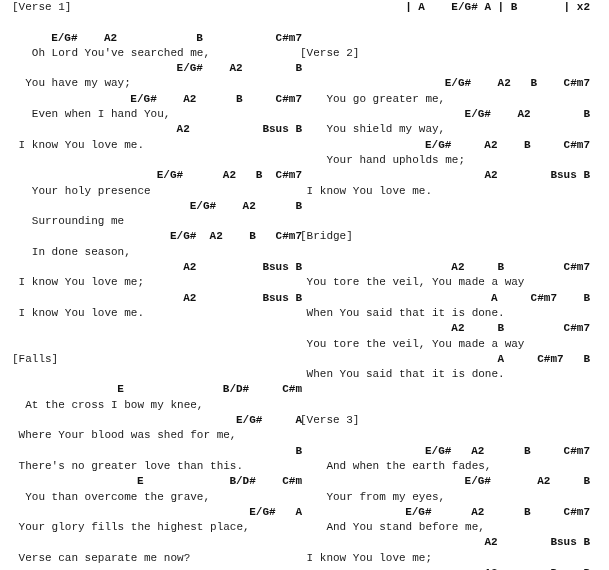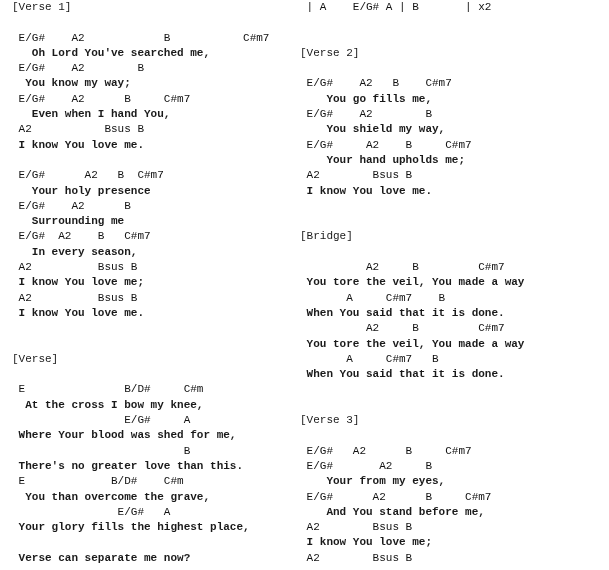--- a/index.html
+++ b/index.html
@@ -32,64 +32,65 @@
   .col-right { left: 300px; }
   .line {
     white-space: pre;
     font-family: "Liberation Mono", "DejaVu Sans Mono", monospace;
     font-size: 11px;
     line-height: 15.3px;
     height: 15.3px;
     letter-spacing: 0px;
   }
   .chords {
-    font-weight: normal;
+    font-weight: bold;
     color: #111111;
+    text-align: right;
   }
   .lyrics {
-    font-weight: bold;
+    font-weight: normal;
     color: #1a1a1a;
   }
   .section {
     font-weight: normal;
     color: #1a1a1a;
   }
   .spacer {
     height: 15.3px;
   }
 </style>
 </head>
 <body>
 
 <div class="sheet">
   <div class="col col-left">
       <div class="line section">[Verse 1]</div>
       <div class="line spacer"></div>
       <div class="line chords"> E/G#    A2            B           C#m7</div>
       <div class="line lyrics">   Oh Lord You've searched me,</div>
       <div class="line chords"> E/G#    A2        B</div>
-      <div class="line lyrics">  You know my way;</div>
+      <div class="line lyrics">  You have my way;</div>
       <div class="line chords"> E/G#    A2      B     C#m7</div>
       <div class="line lyrics">   Even when I hand You,</div>
       <div class="line chords"> A2           Bsus B</div>
       <div class="line lyrics"> I know You love me.</div>
       <div class="line spacer"></div>
       <div class="line chords"> E/G#      A2   B  C#m7</div>
       <div class="line lyrics">   Your holy presence</div>
       <div class="line chords"> E/G#    A2      B</div>
       <div class="line lyrics">   Surrounding me</div>
       <div class="line chords"> E/G#  A2    B   C#m7</div>
-      <div class="line lyrics">   In every season,</div>
+      <div class="line lyrics">   In done season,</div>
       <div class="line chords"> A2          Bsus B</div>
       <div class="line lyrics"> I know You love me;</div>
       <div class="line chords"> A2          Bsus B</div>
       <div class="line lyrics"> I know You love me.</div>
       <div class="line spacer"></div>
       <div class="line spacer"></div>
-      <div class="line section">[Verse]</div>
+      <div class="line section">[Falls]</div>
       <div class="line spacer"></div>
       <div class="line chords"> E               B/D#     C#m</div>
       <div class="line lyrics">  At the cross I bow my knee,</div>
       <div class="line chords">                 E/G#     A</div>
       <div class="line lyrics"> Where Your blood was shed for me,</div>
       <div class="line chords">                          B</div>
       <div class="line lyrics"> There's no greater love than this.</div>
       <div class="line chords"> E             B/D#    C#m</div>
       <div class="line lyrics">  You than overcome the grave,</div>
       <div class="line chords">                E/G#   A</div>
@@ -97,21 +98,21 @@
       <div class="line spacer"></div>
       <div class="line lyrics"> Verse can separate me now?</div>
     </div>
   <div class="col col-right">
       <div class="line chords"> | A    E/G# A | B       | x2</div>
       <div class="line spacer"></div>
       <div class="line spacer"></div>
       <div class="line section">[Verse 2]</div>
       <div class="line spacer"></div>
       <div class="line chords"> E/G#    A2   B    C#m7</div>
-      <div class="line lyrics">    You go fills me,</div>
+      <div class="line lyrics">    You go greater me,</div>
       <div class="line chords"> E/G#    A2        B</div>
       <div class="line lyrics">    You shield my way,</div>
       <div class="line chords"> E/G#     A2    B     C#m7</div>
       <div class="line lyrics">    Your hand upholds me;</div>
       <div class="line chords"> A2        Bsus B</div>
       <div class="line lyrics"> I know You love me.</div>
       <div class="line spacer"></div>
       <div class="line spacer"></div>
       <div class="line section">[Bridge]</div>
       <div class="line spacer"></div>
@@ -121,20 +122,21 @@
       <div class="line lyrics"> When You said that it is done.</div>
       <div class="line chords">          A2     B         C#m7</div>
       <div class="line lyrics"> You tore the veil, You made a way</div>
       <div class="line chords">       A     C#m7   B</div>
       <div class="line lyrics"> When You said that it is done.</div>
       <div class="line spacer"></div>
       <div class="line spacer"></div>
       <div class="line section">[Verse 3]</div>
       <div class="line spacer"></div>
       <div class="line chords"> E/G#   A2      B     C#m7</div>
+      <div class="line lyrics">    And when the earth fades,</div>
       <div class="line chords"> E/G#       A2     B</div>
       <div class="line lyrics">    Your from my eyes,</div>
       <div class="line chords"> E/G#      A2      B     C#m7</div>
       <div class="line lyrics">    And You stand before me,</div>
       <div class="line chords"> A2        Bsus B</div>
       <div class="line lyrics"> I know You love me;</div>
       <div class="line chords"> A2        Bsus B</div>
     </div>
 </div>
 

